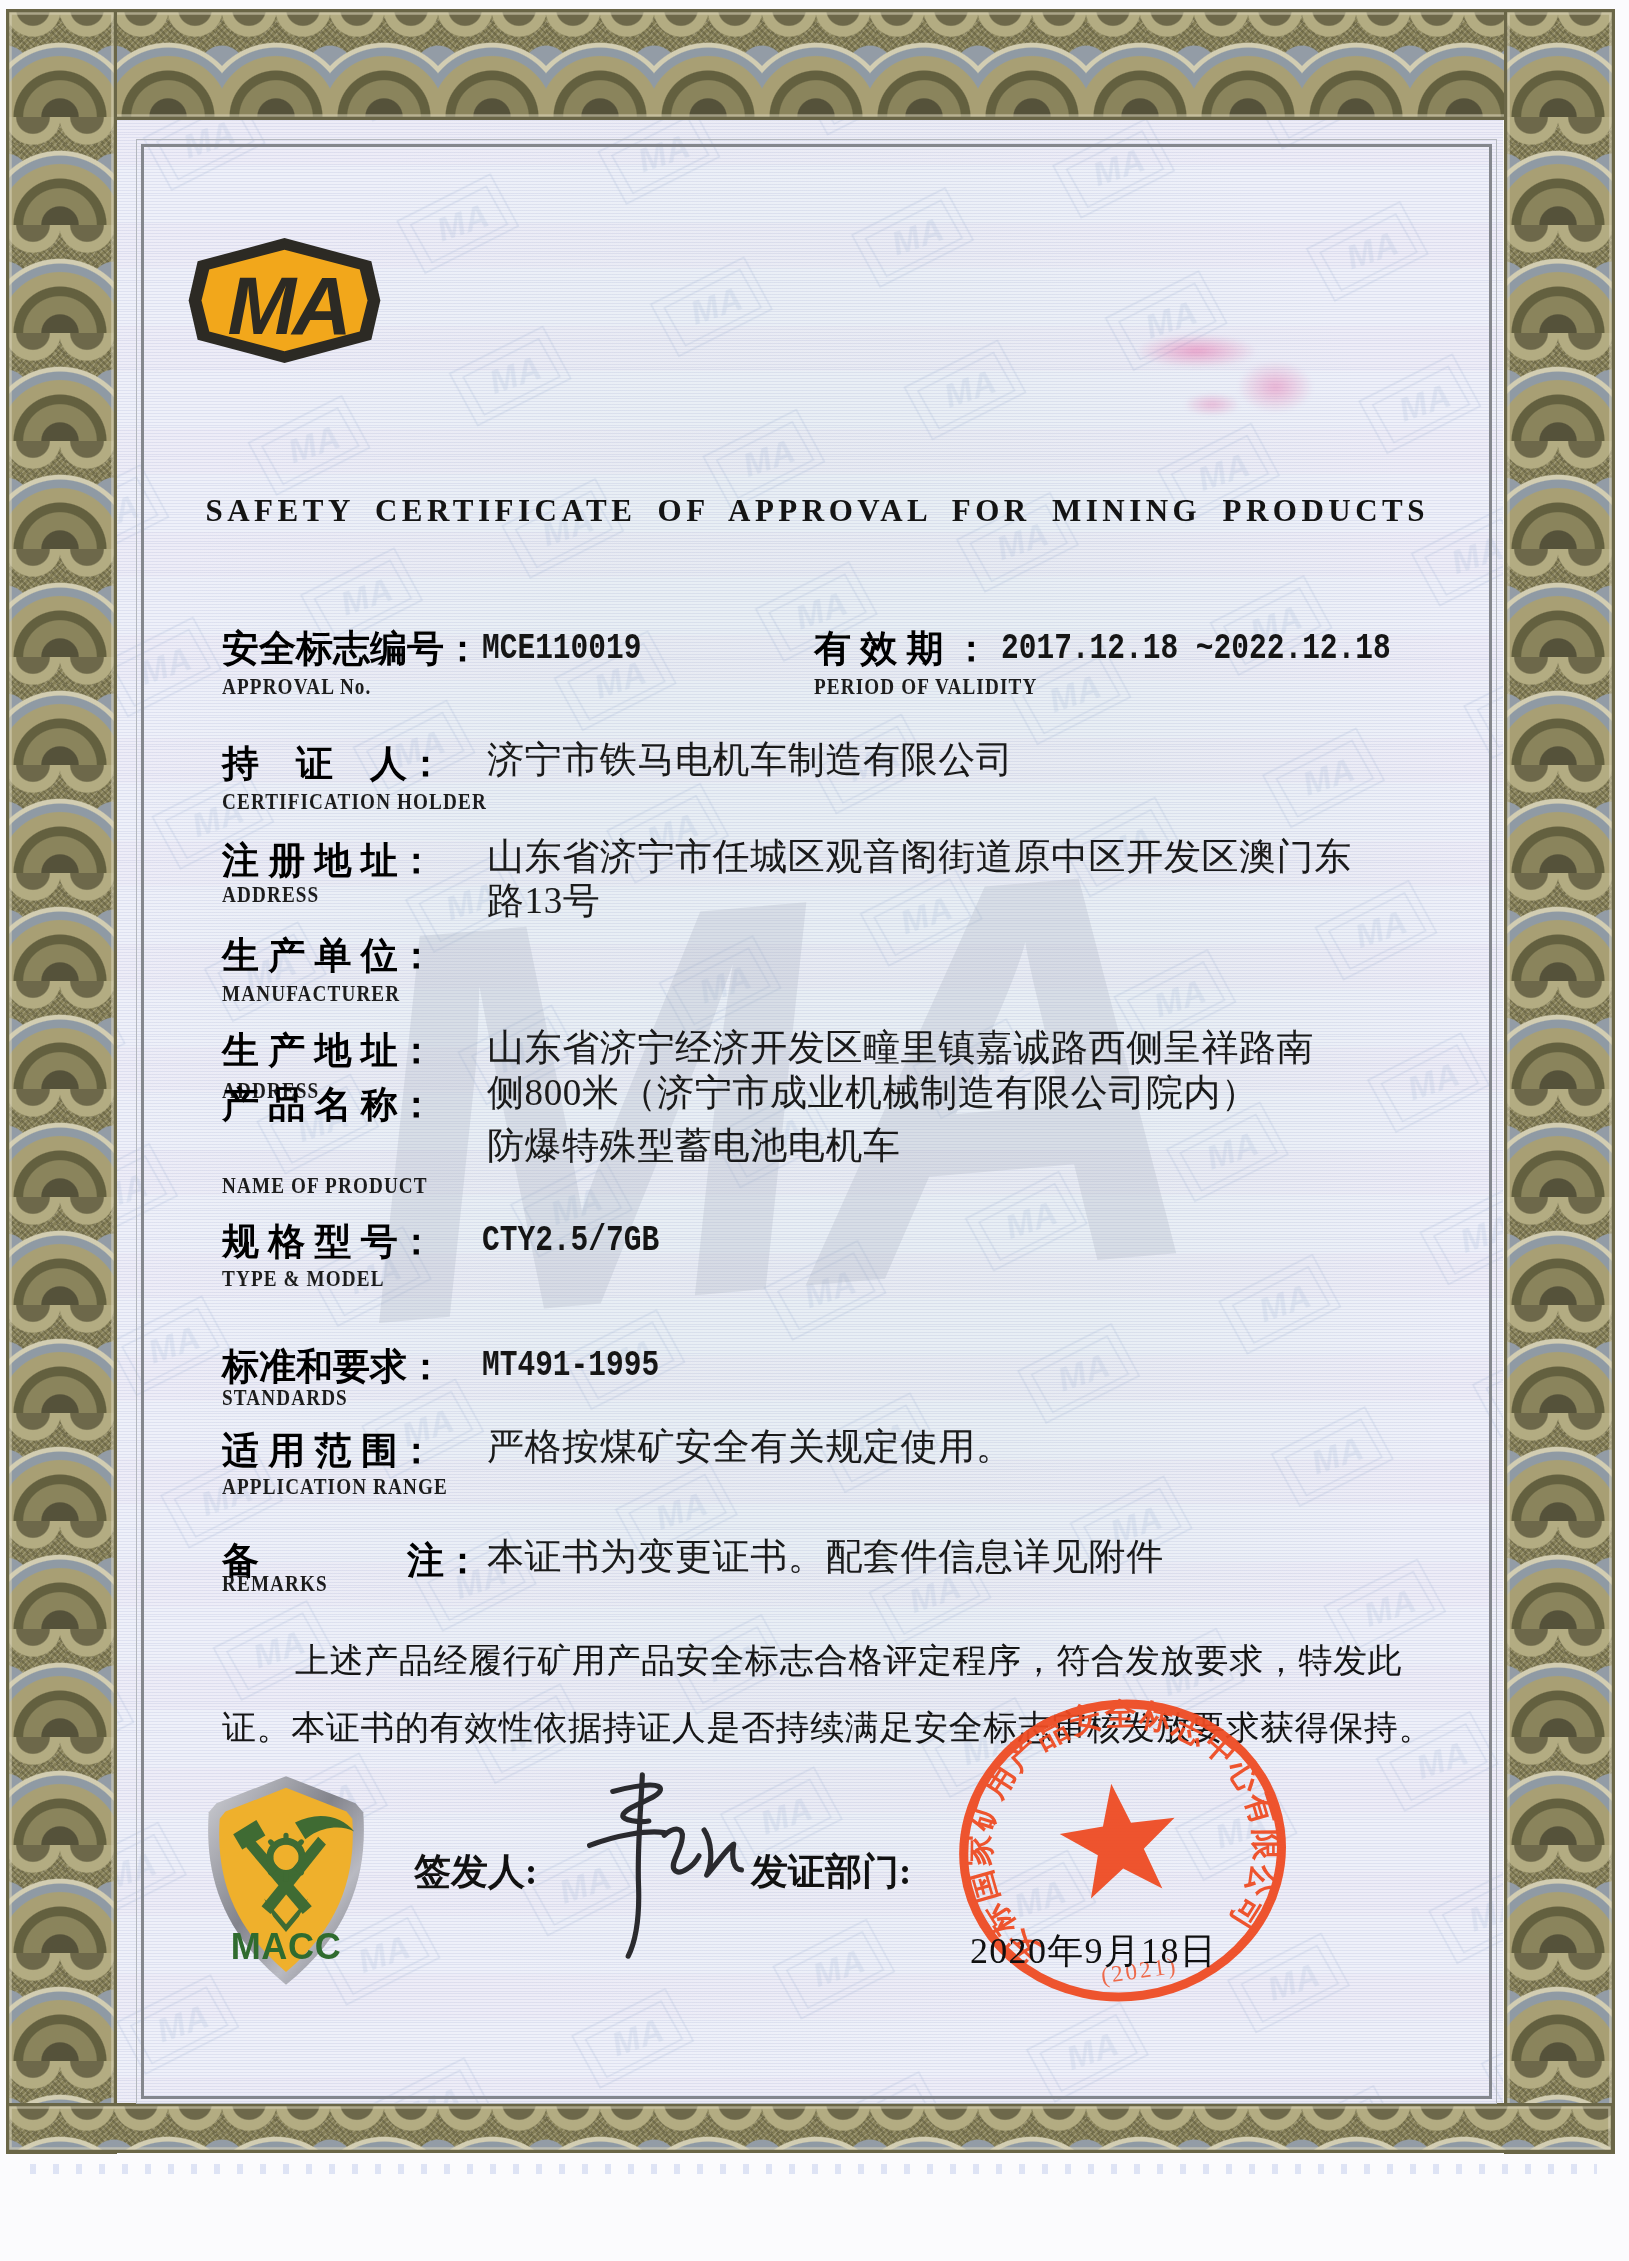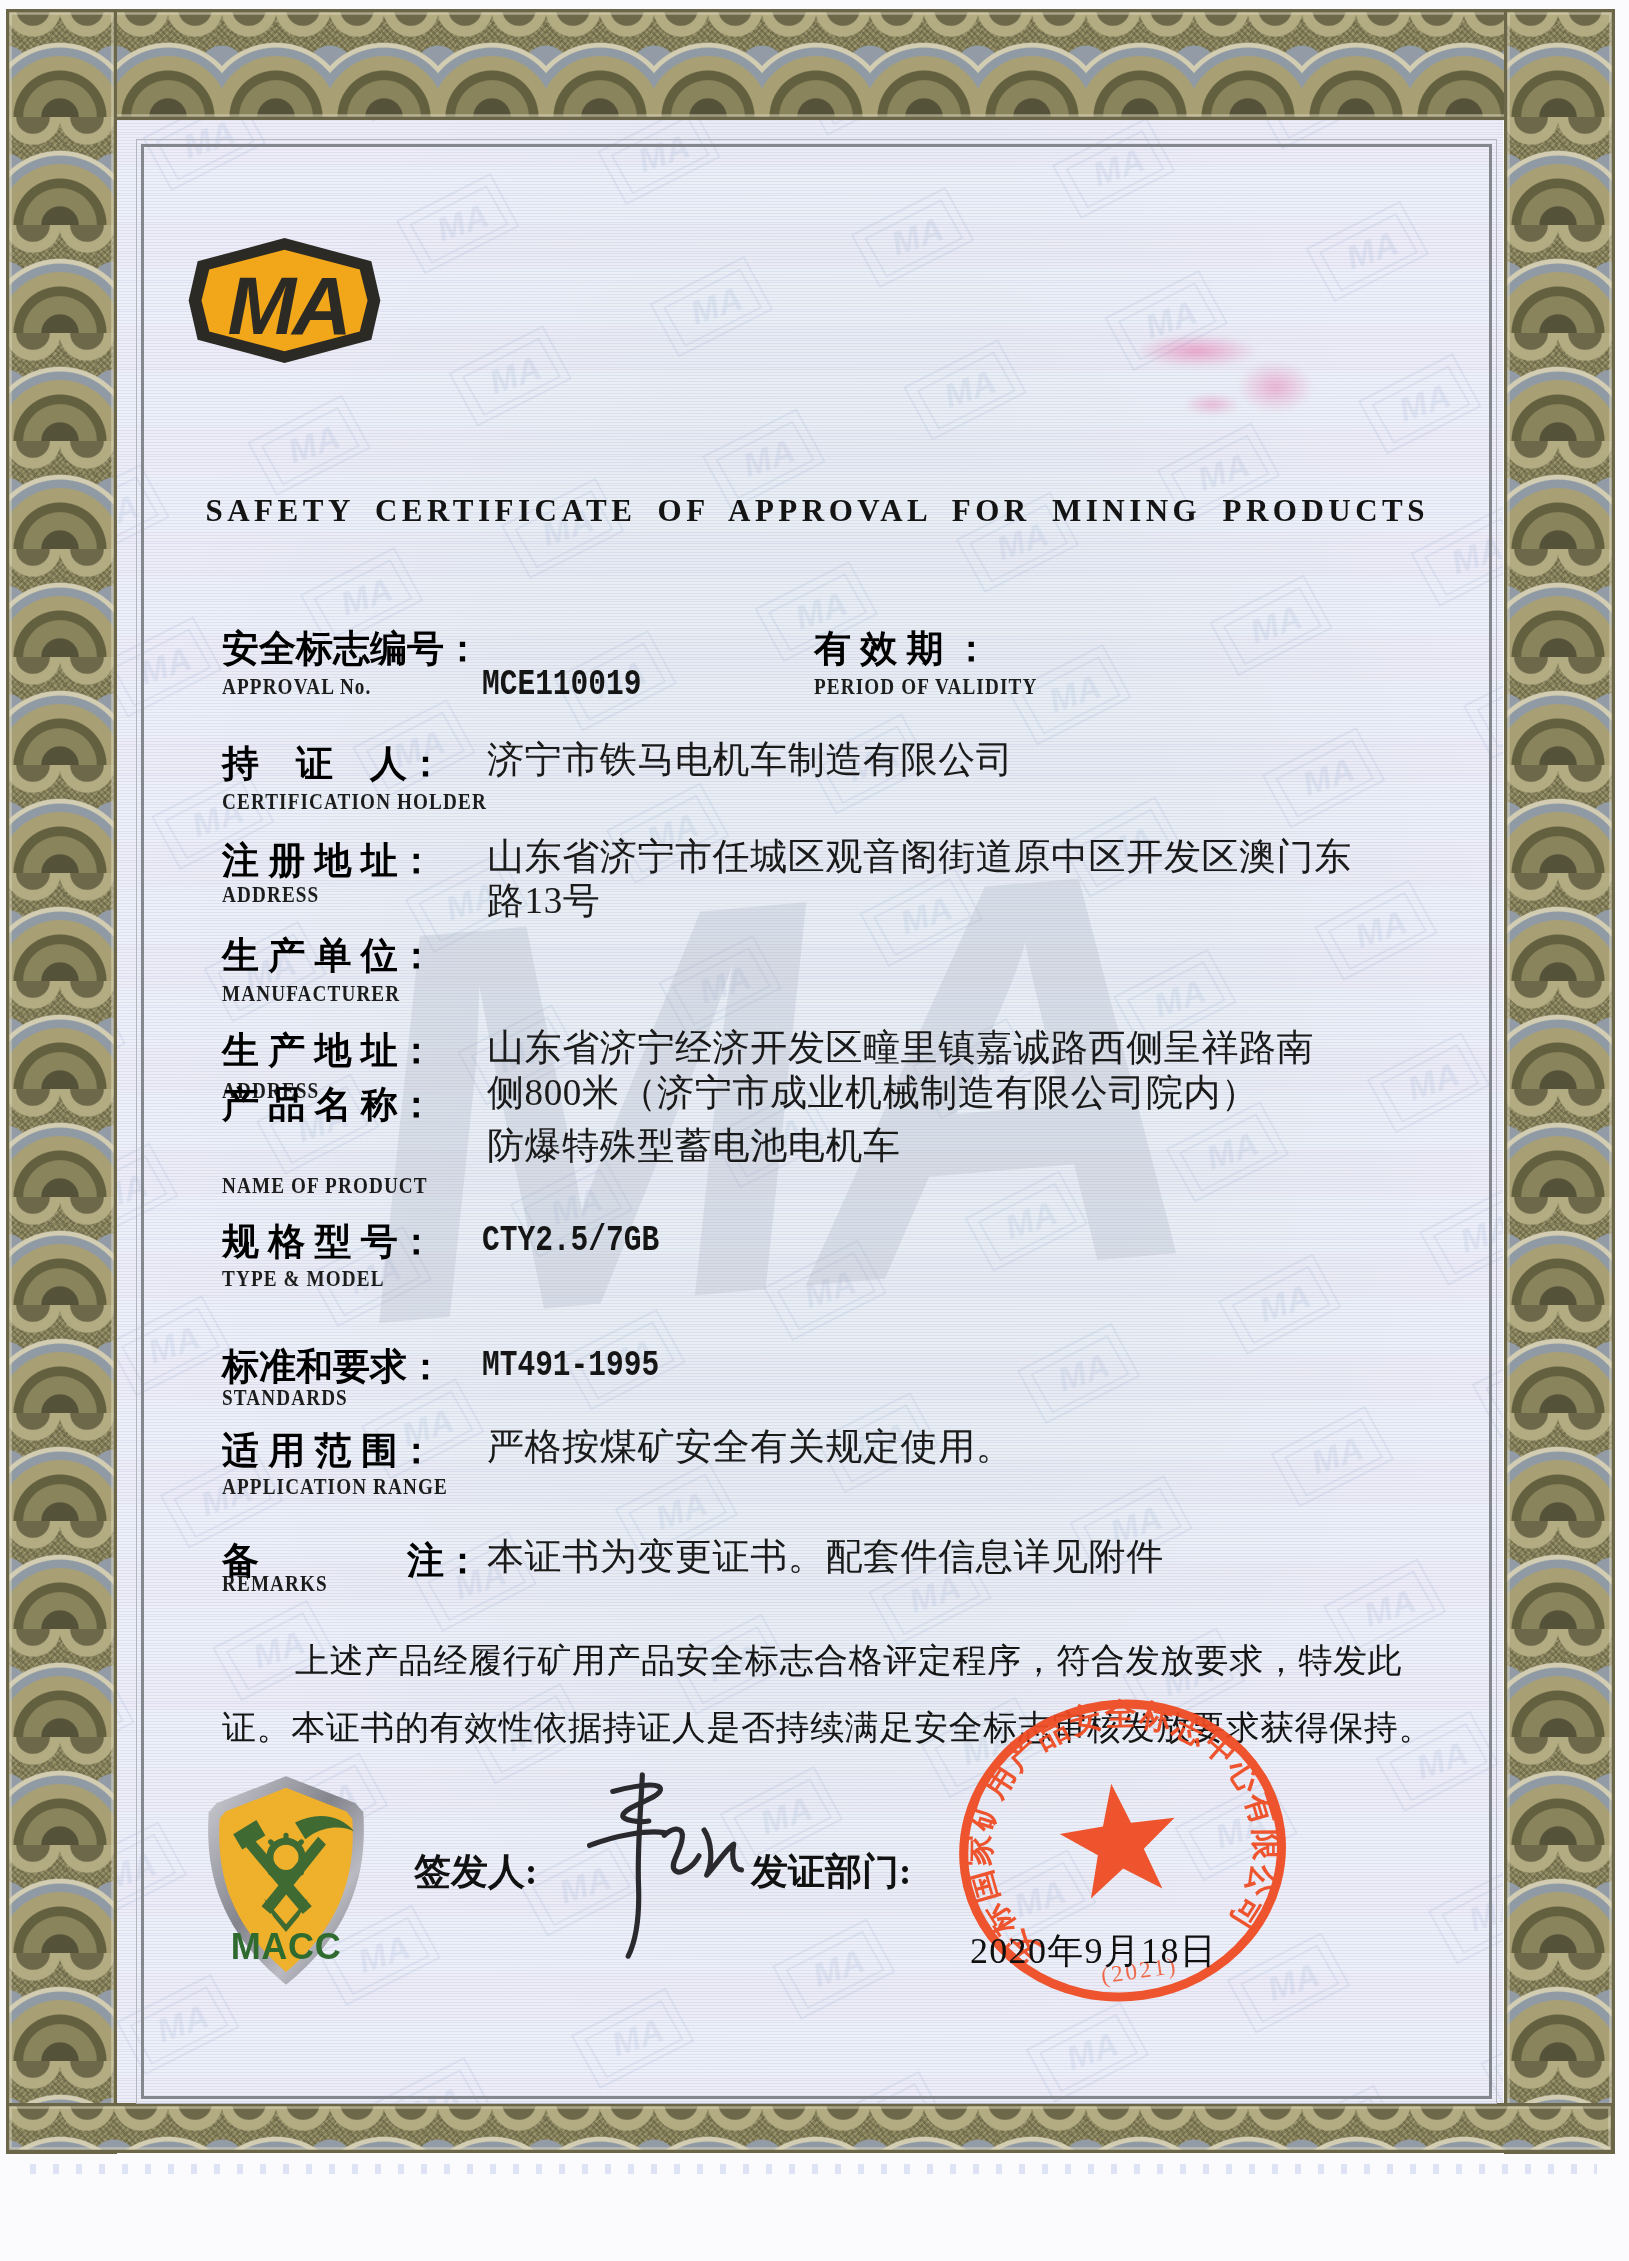--- a/index.html
+++ b/index.html
@@ -104,24 +104,25 @@
 
   <svg class="malogo" width="193" height="129" viewBox="0 0 300 200">
     <path d="M150 3 L285 39 L299 100 L285 161 L150 197 L15 161 L1 100 L15 39 Z" fill="#2c2a24"></path>
     <path d="M150 21 L267 52 L279 100 L267 148 L150 179 L33 148 L21 100 L33 52 Z" fill="#F2A71B"></path>
     <text x="155" y="152" text-anchor="middle" font-family="Liberation Sans, sans-serif" font-size="128" font-weight="bold" font-style="italic" letter-spacing="-6" fill="#2c2a24">MA</text>
   </svg>
 
   <div class="subtitle">SAFETY CERTIFICATE OF APPROVAL FOR MINING PRODUCTS</div>
 
   <div class="cnlabel" style="top:624px">安全标志编号：</div>
-  <div class="monoval" style="left:482px;top:664px"><span>MCE110019</span></div>
+  <div class="monoval" style="left:482px;top:628px"><span>MCE110019</span></div>
   <div class="sublabel" style="top:674px"><span>APPROVAL No.</span></div>
 
   <div class="cnlabel" style="left:814px;top:624px">有 效 期 ：</div>
+  <div class="monoval" style="left:1001px;top:628px"><span>2017.12.18 ~2022.12.18</span></div>
   <div class="sublabel" style="left:814px;top:674px"><span>PERIOD OF VALIDITY</span></div>
 
   <div class="cnlabel" style="top:739px">持　证　人：</div>
   <div class="cnvalue" style="top:735px">济宁市铁马电机车制造有限公司</div>
   <div class="sublabel" style="top:789px"><span>CERTIFICATION HOLDER</span></div>
 
   <div class="cnlabel" style="top:836px">注 册 地 址：</div>
   <div class="cnvalue" style="top:832px">山东省济宁市任城区观音阁街道原中区开发区澳门东</div>
   <div class="cnvalue" style="top:876px">路13号</div>
   <div class="sublabel" style="top:882px"><span>ADDRESS</span></div>

